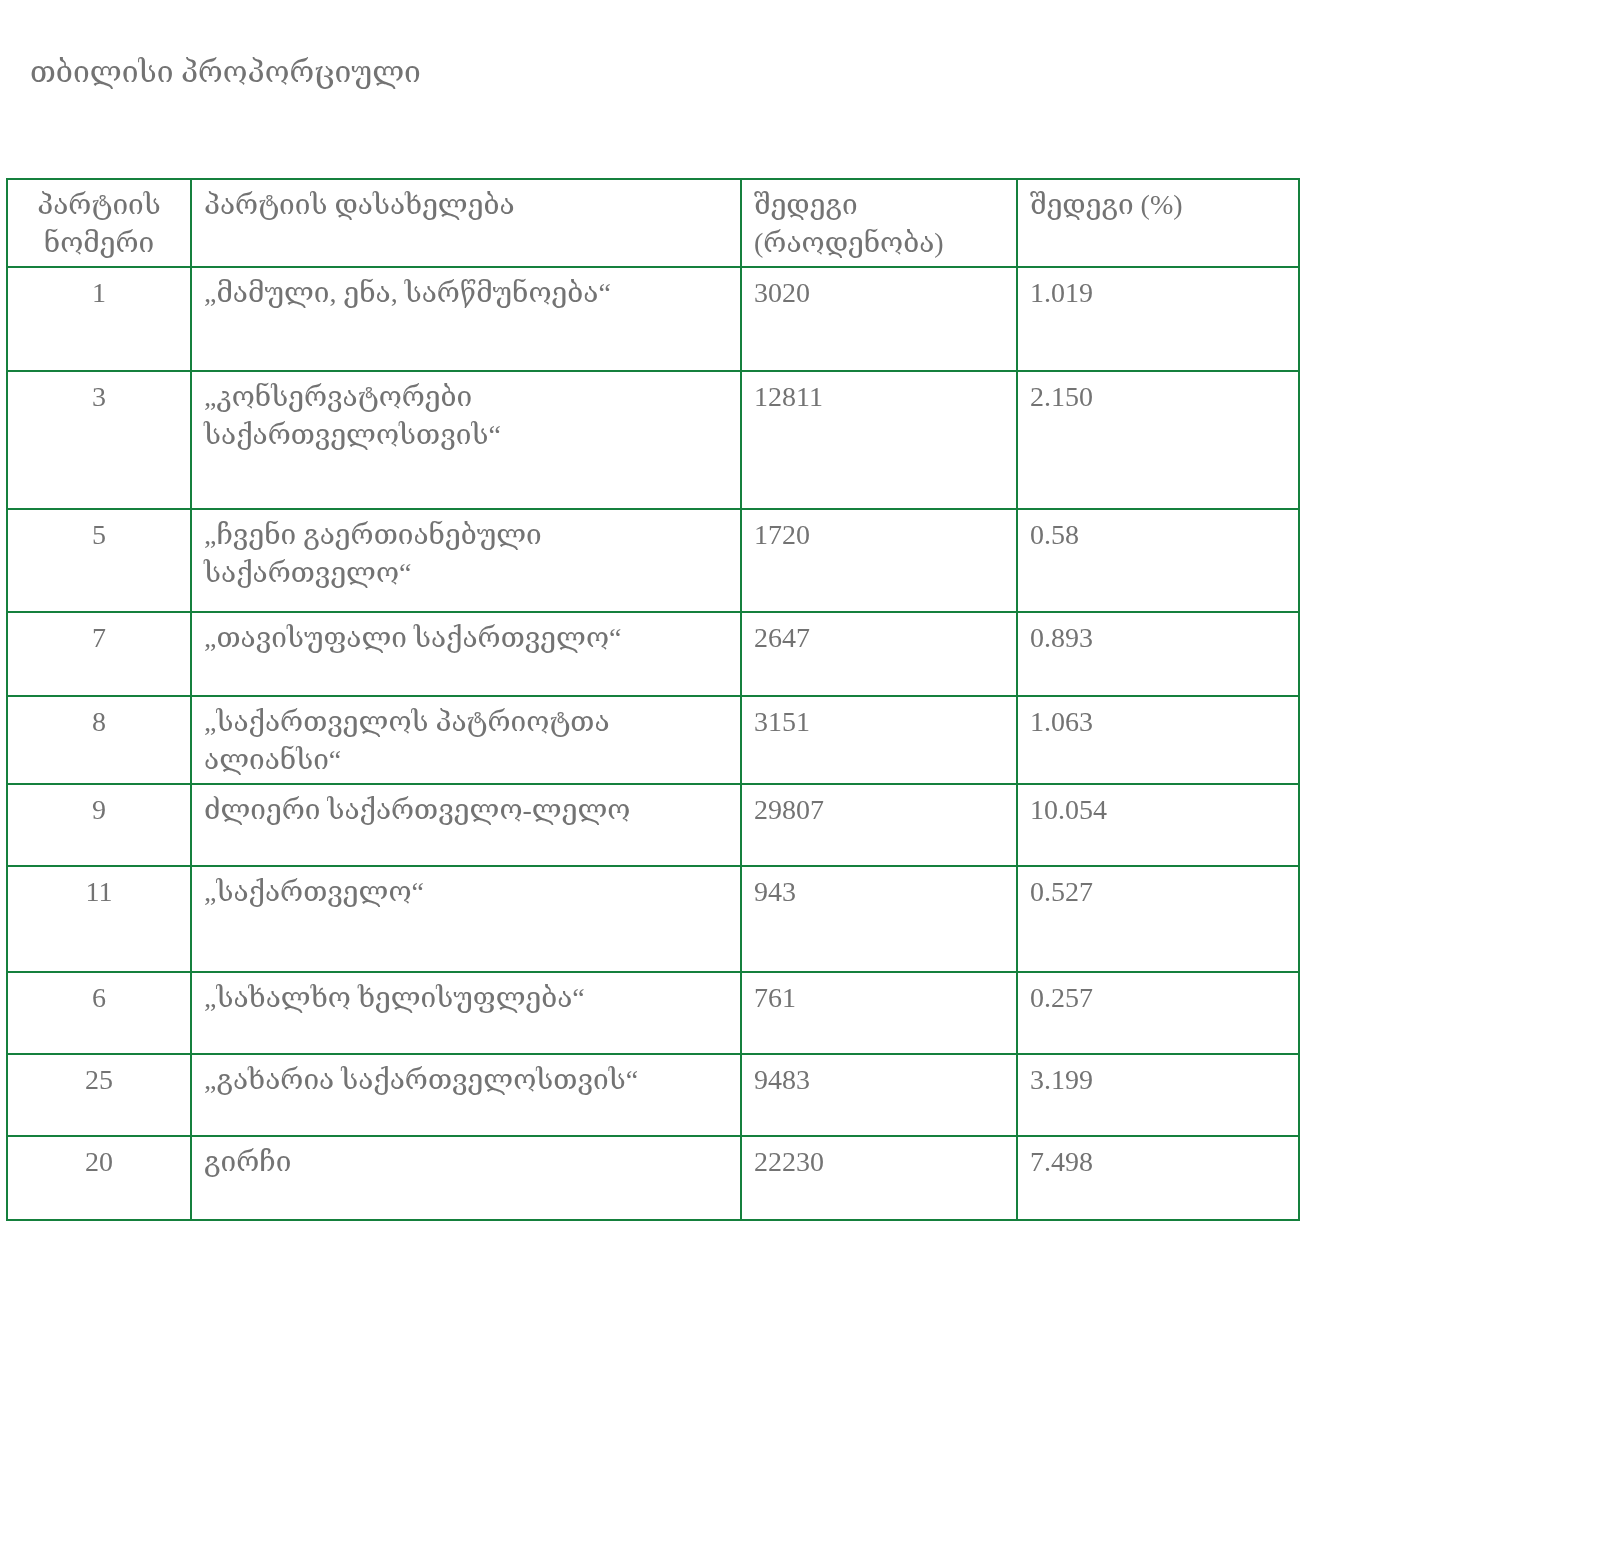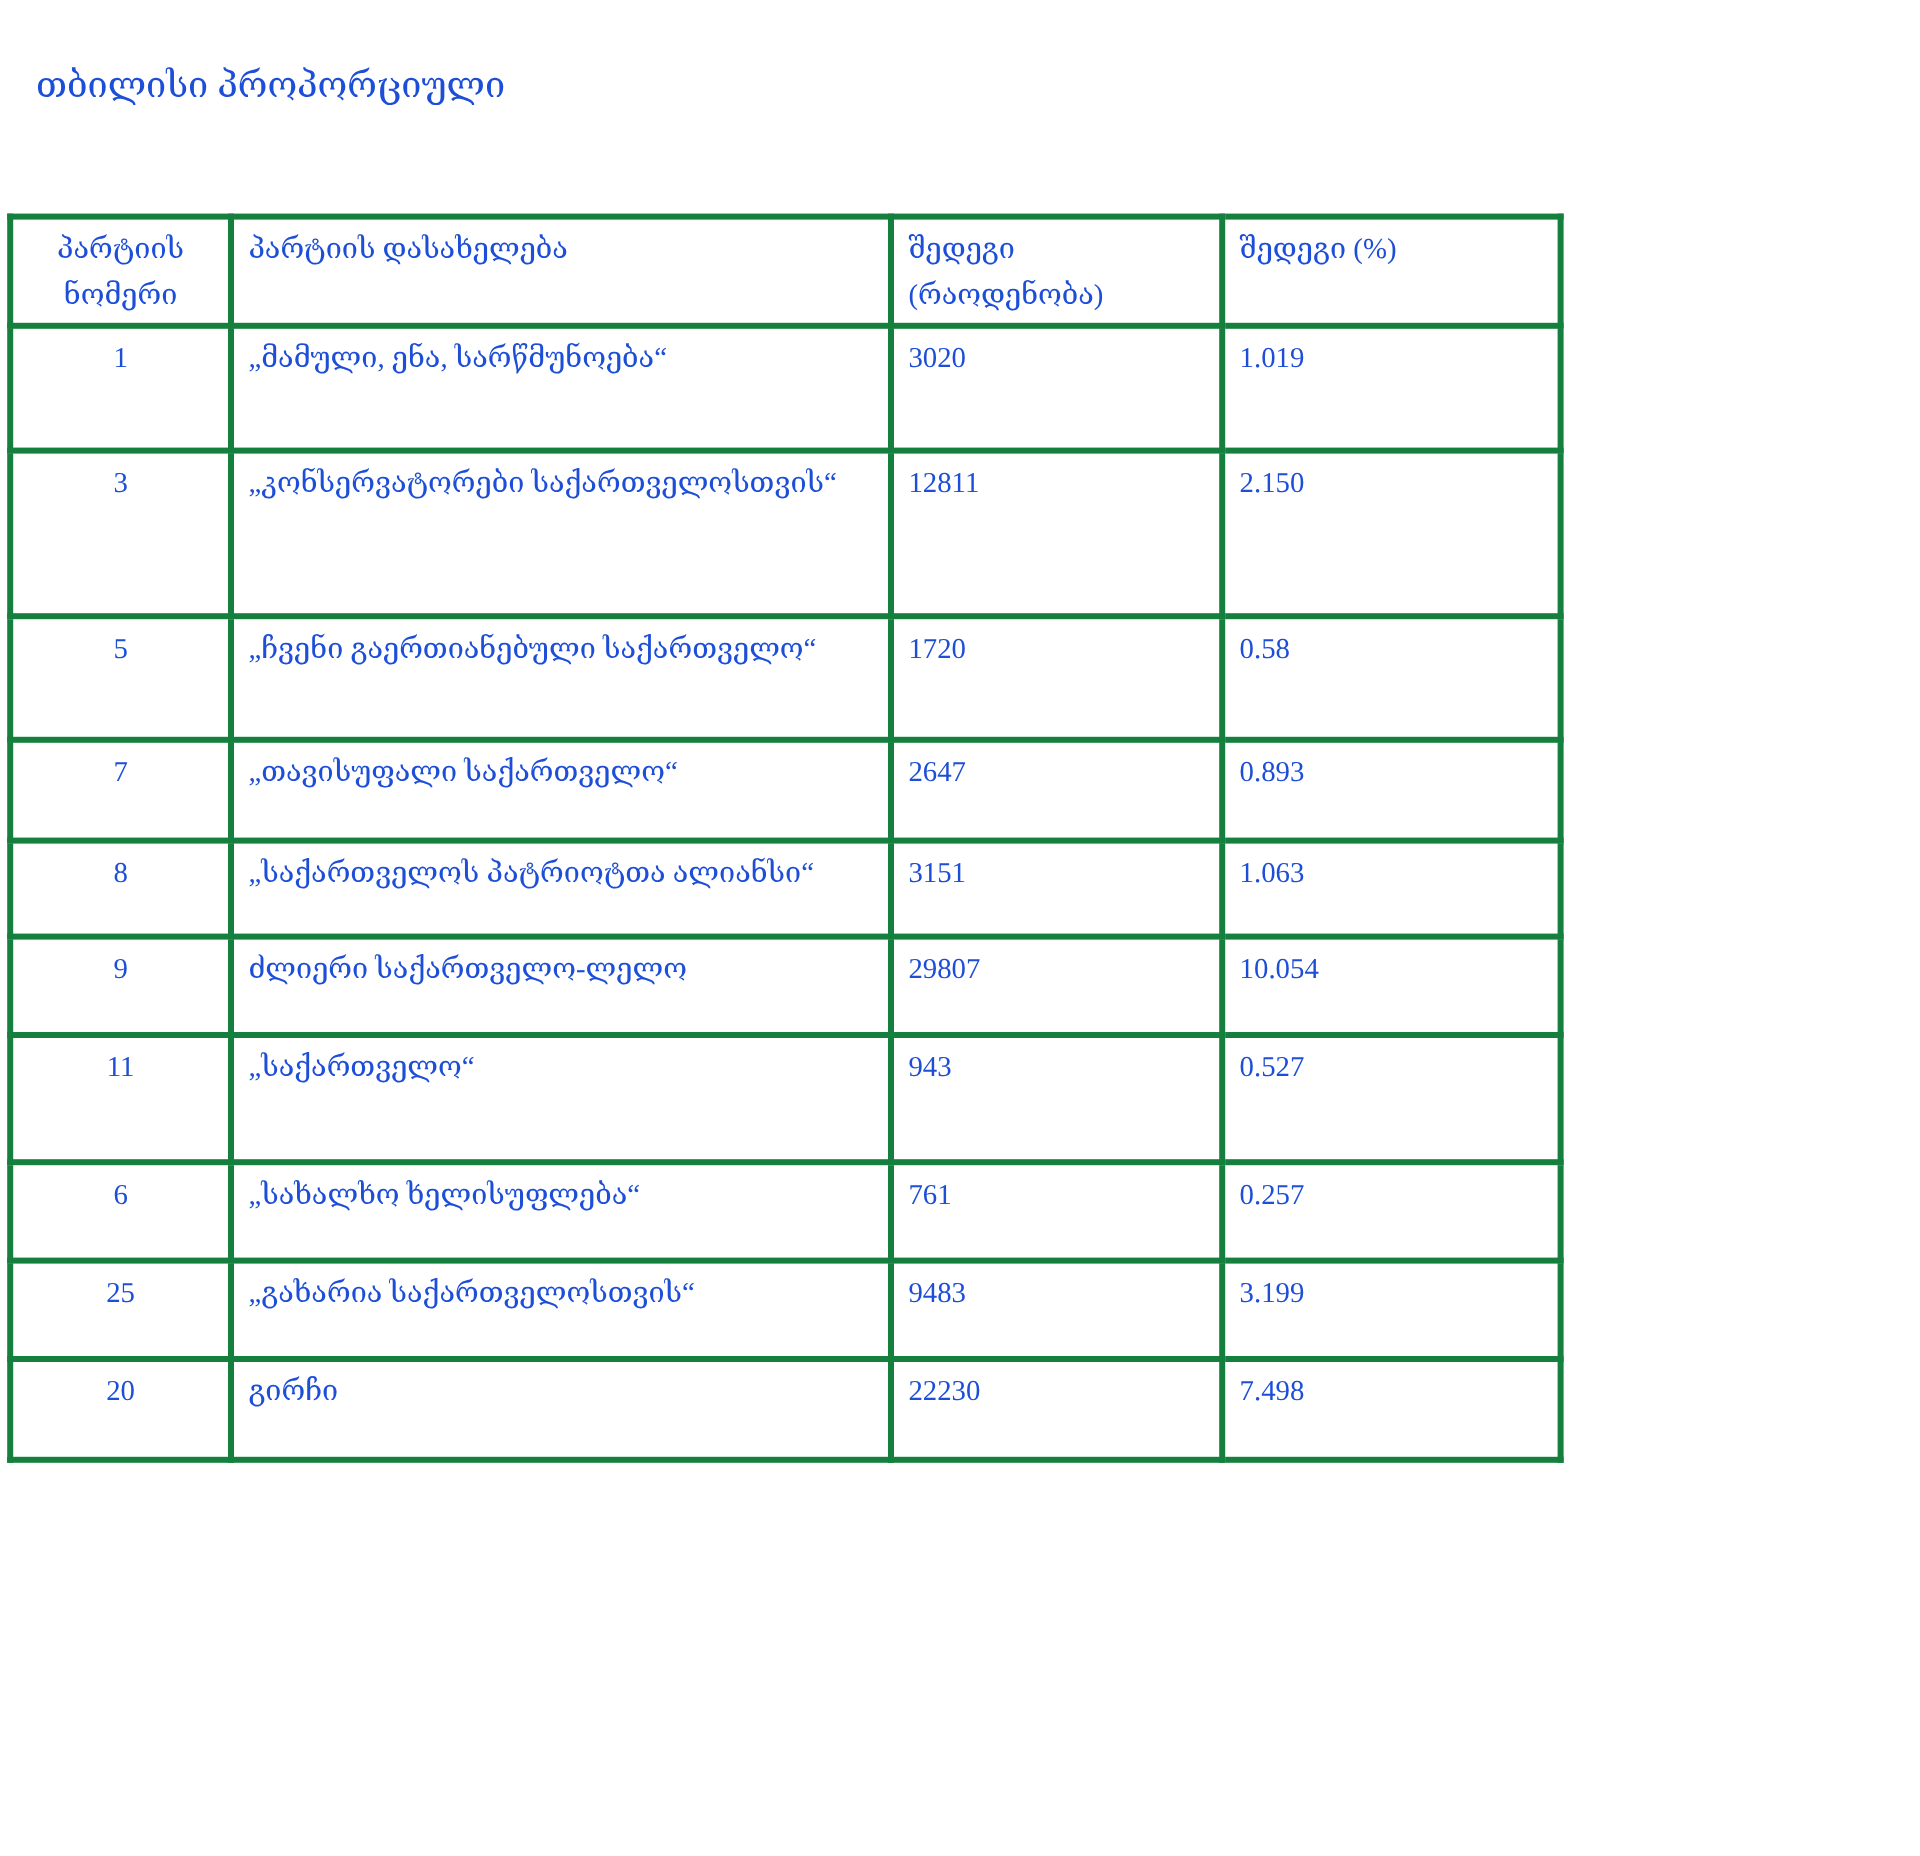--- a/index.html
+++ b/index.html
@@ -6,21 +6,21 @@
     margin: 0;
     padding: 0;
     background: #ffffff;
   }
   .page {
     position: relative;
     width: 1600px;
     height: 1381px;
     background: #ffffff;
     font-family: "Liberation Serif", "DejaVu Serif", "DejaVu Sans", serif;
-    color: #1d4ed8;
+    color: #737373;
     border-radius: 18px;
   }
   .doc-title {
     position: absolute;
     left: 30px;
     top: 52px;
     font-size: 30px;
     line-height: 1.3;
     white-space: nowrap;
   }
@@ -30,24 +30,24 @@
     top: 178px;
     border-collapse: collapse;
     table-layout: fixed;
     width: 1292px;
   }
   table.results col.c1 { width: 184px; }
   table.results col.c2 { width: 550px; }
   table.results col.c3 { width: 276px; }
   table.results col.c4 { width: 282px; }
   table.results td, table.results th {
-    border: 5px solid #15803d;
+    border: 2px solid #15803d;
     vertical-align: top;
     padding: 6px 12px 4px 12px;
-    font-size: 24px;
+    font-size: 28px;
     line-height: 38px;
     font-weight: normal;
     text-align: left;
     overflow: hidden;
   }
   table.results th.num, table.results td.num {
     text-align: center;
     padding-left: 6px;
     padding-right: 6px;
   }

